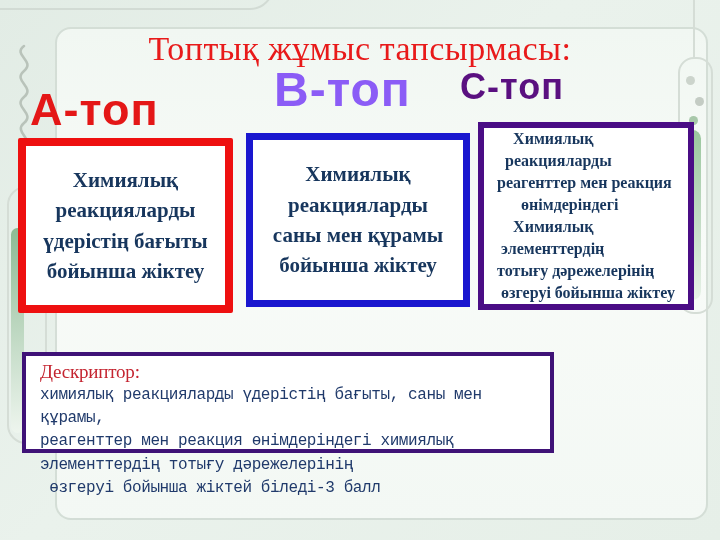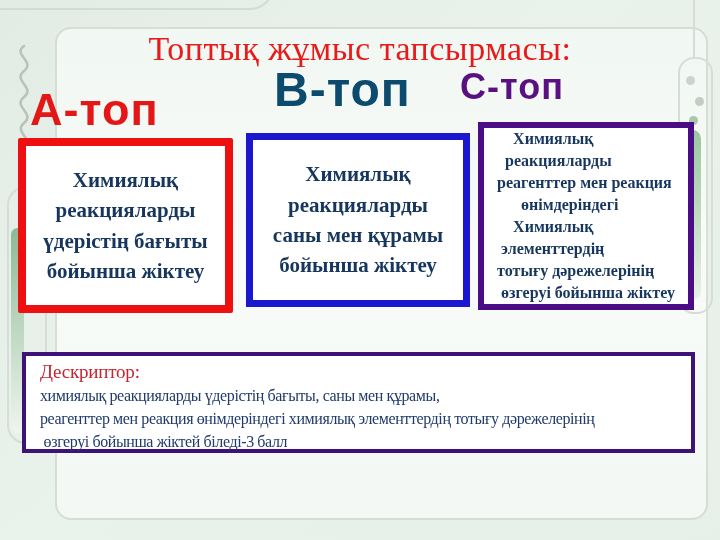--- a/index.html
+++ b/index.html
@@ -47,49 +47,49 @@
   
   .slide-title{
     left:30px;top:30px;width:660px;text-align:center;
     font-family:"Liberation Serif",serif;font-weight:normal;
     font-size:34px;color:#e81a1a;letter-spacing:.5px;
   }
   .group-label{
     font-family:"Liberation Sans",sans-serif;font-weight:bold;letter-spacing:1px;
   }
   .label-a{left:30px;top:84px;font-size:45px;color:#e41717;}
-  .label-b{left:274px;top:62px;font-size:48px;color:#0c4a6e;}
+  .label-b{left:274px;top:62px;font-size:48px;color:#8b5cf6;}
   .label-c{left:460px;top:66px;font-size:36px;color:#5a1080;}
 
   .task-box{
     background:#ffffff;display:flex;align-items:center;justify-content:center;
     box-sizing:border-box;
   }
   .box-a{left:18px;top:138px;width:215px;height:175px;border:8px solid #ee1010;border-radius:2px;}
   .box-b{left:246px;top:133px;width:224px;height:174px;border:7px solid #1a17cf;}
   .box-c{left:478px;top:122px;width:216px;height:188px;border:6px solid #4a0d85;}
   .task-text{
     font-family:"Liberation Serif",serif;font-weight:bold;color:#17365d;
     white-space:pre-wrap;text-align:center;
   }
   .text-a{font-size:21px;line-height:1.45;}
   .text-b{font-size:21px;line-height:1.45;}
   .text-c{font-size:16px;line-height:1.37;text-align:left;}
 
   .descriptor-box{
-    left:22px;top:352px;width:673px;height:101px;
+    left:22px;top:352px;width:532px;height:101px;
     background:#ffffff;border:4px solid #3f1277;box-sizing:border-box;
     padding:5px 14px 0 14px;
   }
   .descriptor-heading{
     font-family:"Liberation Serif",serif;
     font-size:19px;color:#c42430;letter-spacing:-.2px;
   }
   .descriptor-body{
-    font-family:Liberation Serif, serif;
+    font-family:Liberation Mono, monospace;
     font-size:16px;color:#203a6b;line-height:1.45;letter-spacing:-.4px;
     white-space:pre-wrap;margin-top:1px;
   }
 </style>
 </head>
 <body>
 
 <div class="abs deco-topleft-outline"></div>
 <div class="abs main-card"></div>
 

